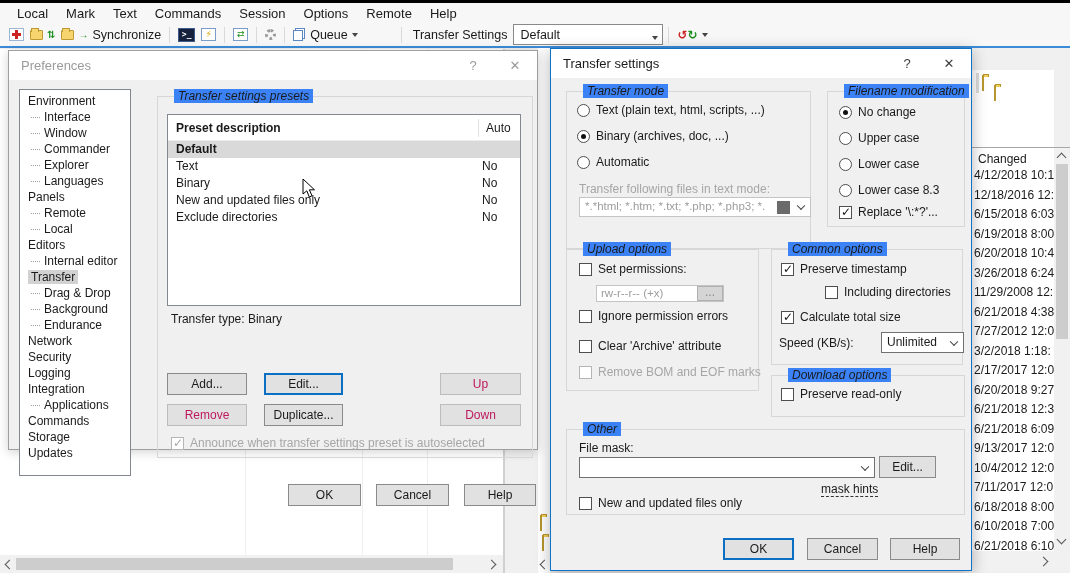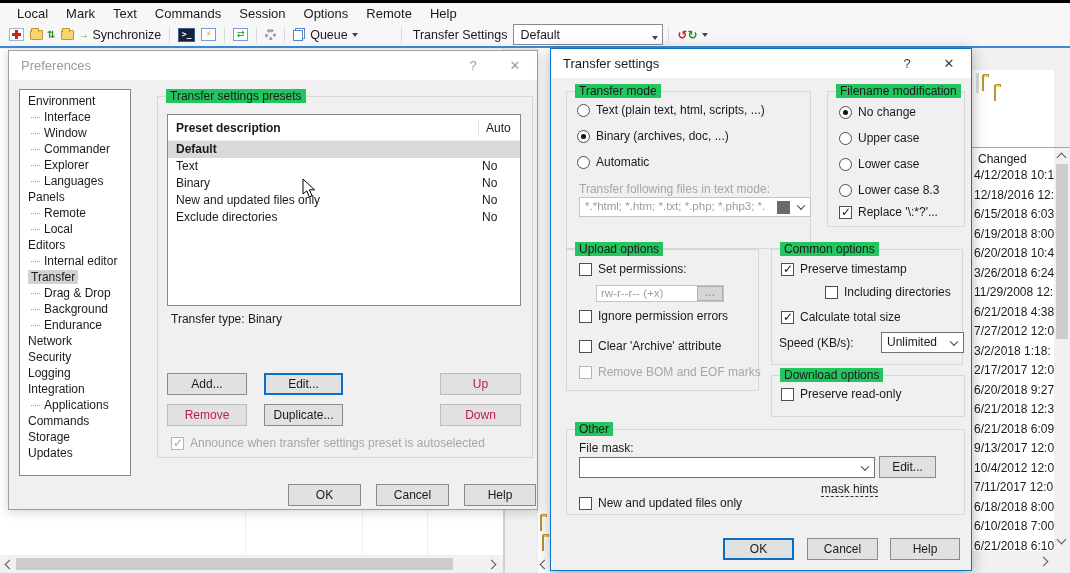--- a/index.html
+++ b/index.html
@@ -29,29 +29,29 @@
   .pages-ic i:nth-child(1){ left:2px; top:0; } .pages-ic i:nth-child(2){ left:0; top:2px; }
   .swap-ic { font-size:12px; line-height:12px; }
   .newsess-ic { width:15px; height:13px; background:#fff; border:1px solid #9db6d6; position:relative; }
   .newsess-ic::before { content:""; position:absolute; left:5px; top:1px; width:3px; height:9px; background:#cc2222; }
   .newsess-ic::after { content:""; position:absolute; left:2px; top:4px; width:9px; height:3px; background:#cc2222; }
   .mini-folder { width:11px; height:8px; background:#f2cf5b; border:1px solid #b8962e; position:relative; }
   .mini-folder::before { content:""; position:absolute; top:-2px; left:0; width:4px; height:2px; background:#f2cf5b; border:1px solid #b8962e; border-bottom:none; }
 
   
   .dialog { position:absolute; background:#f0f0f0; }
-  #prefs { left:8px; top:50px; width:530px; height:460px; border:1px solid #9f9f9f; box-shadow:0 2px 10px rgba(0,0,0,.18); }
+  #prefs { left:8px; top:50px; width:530px; height:400px; border:1px solid #9f9f9f; box-shadow:0 2px 10px rgba(0,0,0,.18); }
   #xfer  { left:550px; top:48px; width:422px; height:523px; border:1px solid #1173c6; box-shadow:0 3px 14px rgba(0,0,0,.3); }
   .dlg-title { position:absolute; left:0; top:0; right:0; height:29px; background:#fff; display:flex; align-items:center; padding-left:12px; font-size:13px; }
   #prefs .dlg-title { color:#9b9b9b; }
   .dlg-btn { position:absolute; top:0; width:32px; height:29px; text-align:center; line-height:29px; font-size:13px; color:#404040; }
   #prefs .dlg-btn { color:#9b9b9b; }
 
   .grp { position:absolute; border:1px solid #d7d7d7; }
-  .grp-label { position:absolute; top:-8px; left:8px; background:#22c55e; padding:0 4px; white-space:nowrap; }
+  .grp-label { position:absolute; top:-8px; left:16px; background:#3b82f6; padding:0 4px; white-space:nowrap;font-style:italic; }
 
   .opt { position:absolute; display:flex; align-items:center; gap:6px; white-space:nowrap; height:14px; }
   .radio { flex:none; width:13px; height:13px; border:1px solid #4e4e4e; border-radius:50%; background:#fff; position:relative; }
   .radio.on::after { content:""; position:absolute; left:3px; top:3px; width:5px; height:5px; border-radius:50%; background:#111; }
   .checkbox { flex:none; width:13px; height:13px; border:1px solid #4e4e4e; background:#fff; position:relative; }
   .checkbox.checked::after { content:"\2713"; position:absolute; left:1px; top:-2px; font-size:12px; font-weight:bold; color:#111; }
   .disabled .checkbox, .disabled .radio { border-color:#b5b5b5; }
   .disabled .checkbox.checked::after { color:#a6a6a6; }
   .disabled .lbl, .dis-text { color:#a6a6a6; }
 

